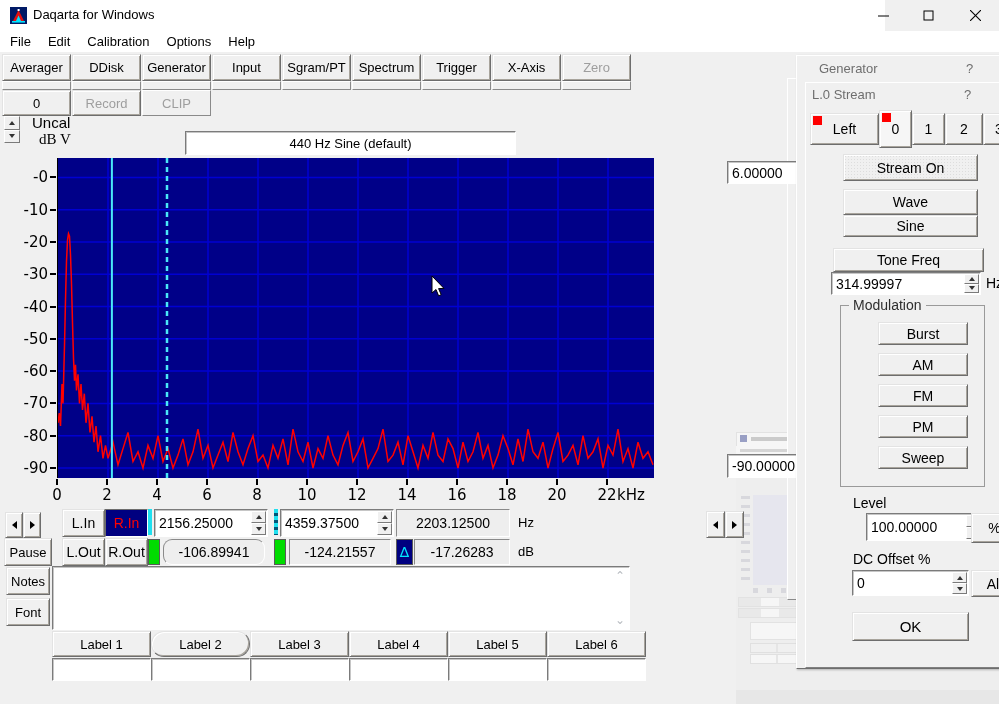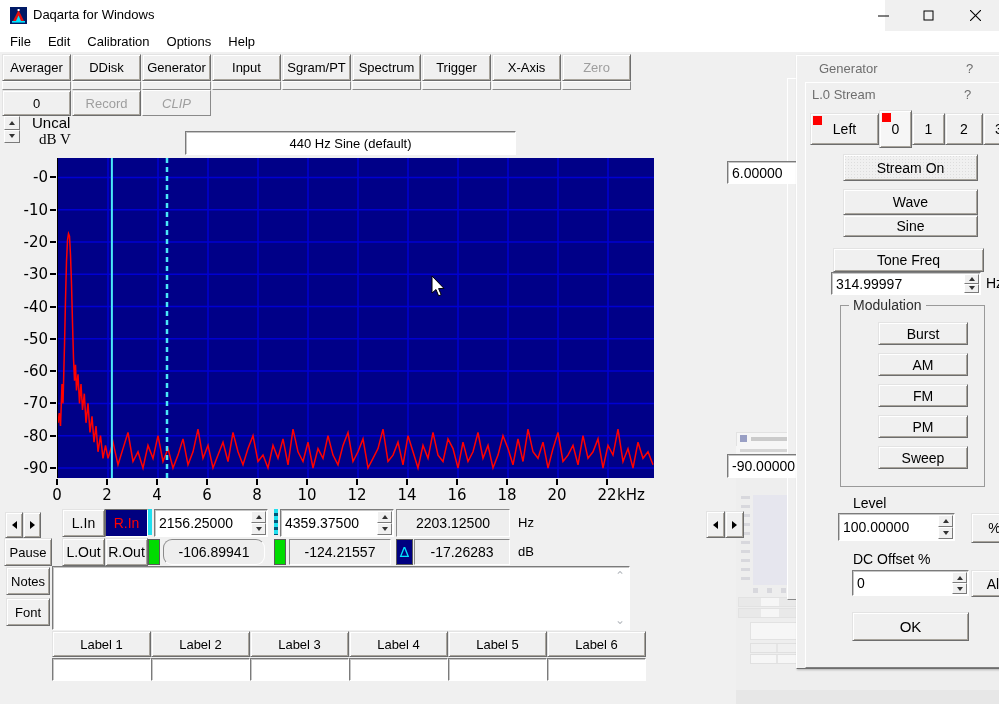--- a/index.html
+++ b/index.html
@@ -115,21 +115,21 @@
   <div class="abs raised-thin" style="left:422px;top:81px;width:67px;height:7px;"></div>
   <div class="abs raised-thin" style="left:492px;top:81px;width:67px;height:7px;"></div>
   <div class="abs raised-thin" style="left:562px;top:81px;width:67px;height:7px;"></div>
 
   <div class="abs raised btn" style="left:2px;top:90px;width:67px;height:24px;">
       <span>0</span>
     </div>
   <div class="abs raised btn disabled" style="left:72px;top:90px;width:67px;height:24px;">
       <span>Record</span>
     </div>
-  <div class="abs raised-thin btn disabled" style="left:142px;top:90px;width:67px;height:24px;font-style:italic;">
+  <div class="abs raised-thin btn disabled" style="left:142px;top:90px;width:67px;height:24px;">
       <span>CLIP</span>
     </div>
   <div class="abs" style="left:0;top:95px;width:630px;text-align:center;font-size:13px;margin-top:39px;">RONALD WAYNE PARHAM</div>
 
   <div class="abs spin" style="left:3px;top:115px;width:16px;height:27px;">
     <div class="sb">
         <div class="tri-up"></div>
       </div>
     <div class="sb">
         <div class="tri-dn"></div>
@@ -314,21 +314,21 @@
     </div>
   <div class="abs sunken" style="left:52px;top:566px;width:576px;height:62px;">
     <span></span>
     <div class="abs chev" style="right:4px;top:4px;">⌃</div>
     <div class="abs chev" style="right:4px;bottom:4px;">⌄</div>
   </div>
 
   <div class="abs raised btn" style="left:52px; top:631px;width:97px;height:24px;">
       <span>Label 1</span>
     </div>
-  <div class="abs raised btn" style="left:151px;top:631px;width:97px;height:24px;">
+  <div class="abs raised btn" style="left:151px;top:631px;width:97px;height:24px;border-radius:13px;">
       <span>Label 2</span>
     </div>
   <div class="abs raised btn" style="left:250px;top:631px;width:97px;height:24px;">
       <span>Label 3</span>
     </div>
   <div class="abs raised btn" style="left:349px;top:631px;width:97px;height:24px;">
       <span>Label 4</span>
     </div>
   <div class="abs raised btn" style="left:448px;top:631px;width:97px;height:24px;">
       <span>Label 5</span>
@@ -434,21 +434,21 @@
           </div>
         <div class="abs raised btn" style="left:37px;top:109px;width:88px;height:21px;font-size:14px;">
             <span>PM</span>
           </div>
         <div class="abs raised btn" style="left:37px;top:140px;width:88px;height:21px;font-size:14px;">
             <span>Sweep</span>
           </div>
       </div>
 
       <span class="abs" style="left:47px;top:412px;font-size:14px;">Level</span>
-      <div class="abs sunken edit" style="left:32px;top:430px;width:115px;height:26px;">
+      <div class="abs sunken edit" style="left:60px;top:430px;width:115px;height:26px;">
         <span class="val">100.00000</span>
         <div class="spin">
             <div class="sb">
               <div class="tri-up"></div>
             </div>
             <div class="sb">
               <div class="tri-dn"></div>
             </div>
           </div>
       </div>

